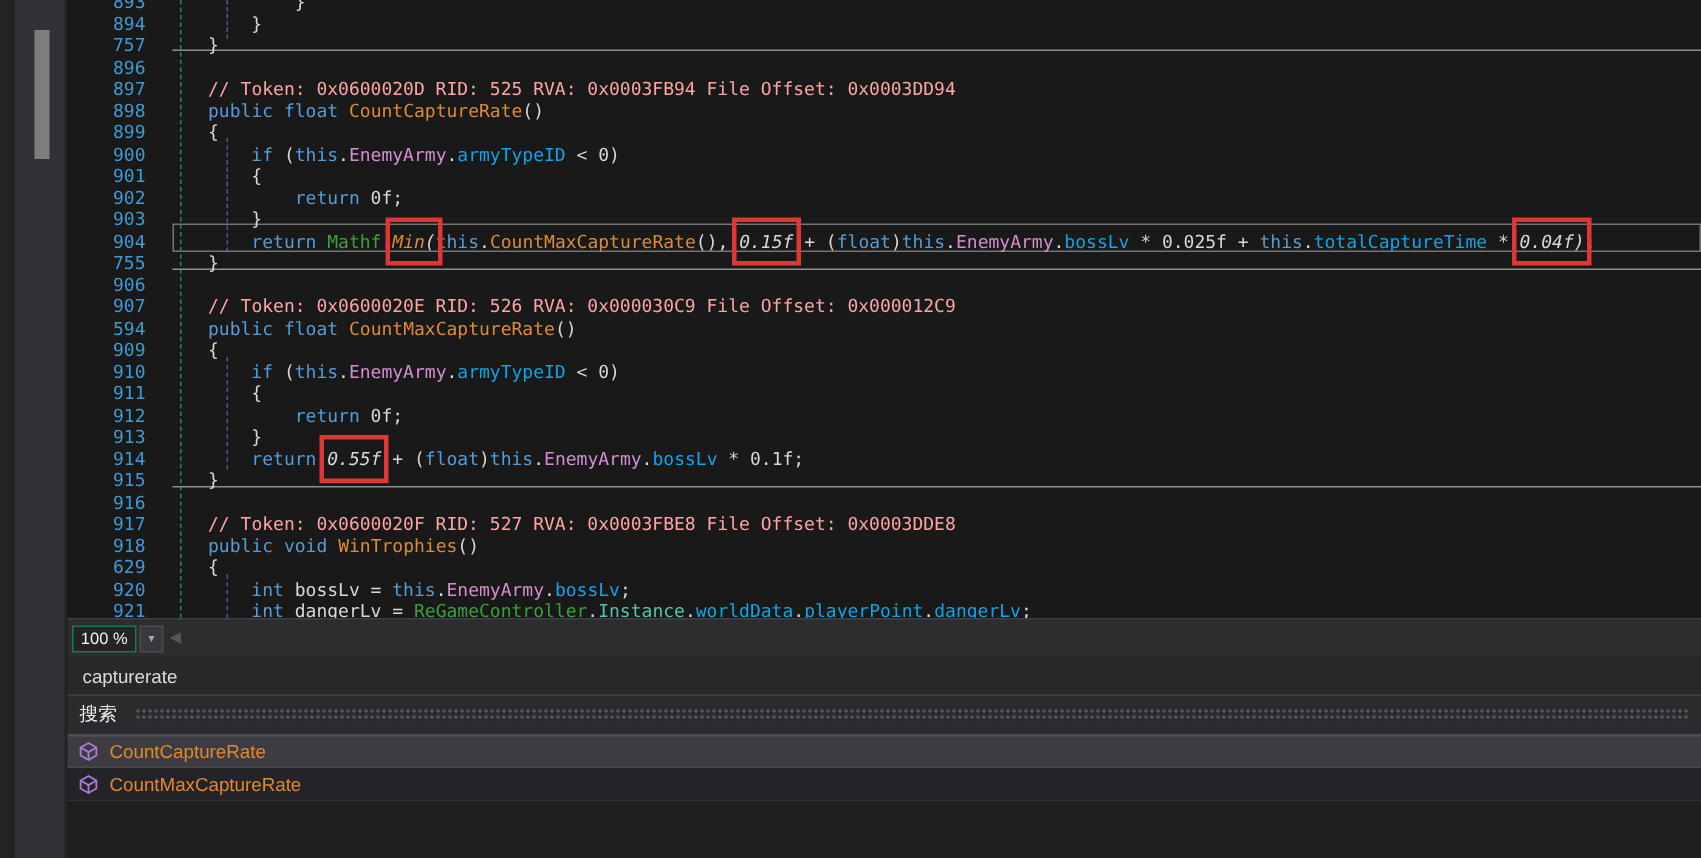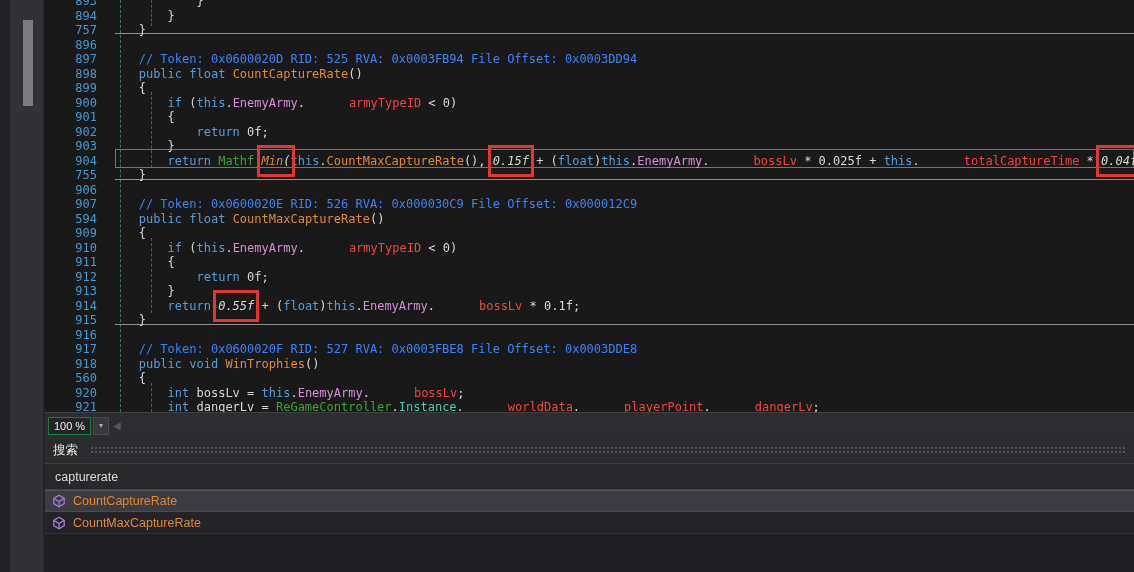--- a/index.html
+++ b/index.html
@@ -20,25 +20,25 @@
   .guide.blue{border-left-color:#3F5E8C;}
   .msep{position:absolute;left:70px;right:0;height:1px;background:#8E8E8E;}
   #cur-line{position:absolute;left:70px;right:0;top:149px;height:19px;border:1px solid #757575;}
   #gutter{position:absolute;left:0;top:-6px;width:52px;text-align:right;}
   .ln{height:14.5px;line-height:14.5px;font:12px "DejaVu Sans Mono",monospace;color:#3E9BD4;}
   #code-lines{position:absolute;left:72px;top:-6px;white-space:pre;}
   .cl{height:14.5px;line-height:14.5px;white-space:pre;
       font:12px "DejaVu Sans Mono",monospace;color:#D8D8D8;}
   .t-pl{color:#D8D8D8;}
   .t-kw{color:#569CD6;}
-  .t-cm{color:#3b82f6;}
+  .t-cm{color:#fca5a5;}
   .t-ty{color:#3CA03C;}
   .t-m{color:#DD8C33;}
   .t-pr{color:#D38FD3;}
-  .t-f{color:#ef4444;margin-left:44px;}
+  .t-f{color:#0ea5e9;}
   .t-st{color:#4EC9B0;}
   .bx{position:relative;font-style:italic;}
   .bx::after{content:"";position:absolute;left:-5px;right:-5px;top:-9px;bottom:-9px;
              border:3px solid #E03636;pointer-events:none;}
 
   
   #statusbar{position:absolute;left:45px;top:412px;width:1089px;height:26px;
              background:#2D2D30;border-top:1px solid #3F3F46;}
   #zoom-box{position:absolute;left:3px;top:4px;width:43px;height:18px;border:1px solid #15803d;
             background:#242428;color:#F0F0F0;font-size:11px;text-align:center;line-height:16px;}
@@ -104,44 +104,44 @@
       <div class="ln">909</div>
       <div class="ln">910</div>
       <div class="ln">911</div>
       <div class="ln">912</div>
       <div class="ln">913</div>
       <div class="ln">914</div>
       <div class="ln">915</div>
       <div class="ln">916</div>
       <div class="ln">917</div>
       <div class="ln">918</div>
-      <div class="ln">560</div>
+      <div class="ln">629</div>
       <div class="ln">920</div>
       <div class="ln">921</div>
     </div>
   <div id="code-lines"><div class="cl"><span class="t-pl">           }</span></div><div class="cl"><span class="t-pl">       }</span></div><div class="cl"><span class="t-pl">   }</span></div><div class="cl"></div><div class="cl"><span class="t-pl">   </span><span class="t-cm">// Token: 0x0600020D RID: 525 RVA: 0x0003FB94 File Offset: 0x0003DD94</span></div><div class="cl"><span class="t-pl">   </span><span class="t-kw">public</span><span class="t-pl"> </span><span class="t-kw">float</span><span class="t-pl"> </span><span class="t-m">CountCaptureRate</span><span class="t-pl">()</span></div><div class="cl"><span class="t-pl">   {</span></div><div class="cl"><span class="t-pl">       </span><span class="t-kw">if</span><span class="t-pl"> (</span><span class="t-kw">this</span><span class="t-pl">.</span><span class="t-pr">EnemyArmy</span><span class="t-pl">.</span><span class="t-f">armyTypeID</span><span class="t-pl"> &lt; 0)</span></div><div class="cl"><span class="t-pl">       {</span></div><div class="cl"><span class="t-pl">           </span><span class="t-kw">return</span><span class="t-pl"> 0f;</span></div><div class="cl"><span class="t-pl">       }</span></div><div class="cl"><span class="t-pl">       </span><span class="t-kw">return</span><span class="t-pl"> </span><span class="t-ty">Mathf</span><span class="t-pl">.</span><span class="bx"><span class="t-m">Min</span><span class="t-pl">(</span></span><span class="t-kw">this</span><span class="t-pl">.</span><span class="t-m">CountMaxCaptureRate</span><span class="t-pl">(), </span><span class="bx"><span class="t-pl">0.15f</span></span><span class="t-pl"> + (</span><span class="t-kw">float</span><span class="t-pl">)</span><span class="t-kw">this</span><span class="t-pl">.</span><span class="t-pr">EnemyArmy</span><span class="t-pl">.</span><span class="t-f">bossLv</span><span class="t-pl"> * 0.025f + </span><span class="t-kw">this</span><span class="t-pl">.</span><span class="t-f">totalCaptureTime</span><span class="t-pl"> * </span><span class="bx"><span class="t-pl">0.04f)</span></span><span class="t-pl">;</span></div><div class="cl"><span class="t-pl">   }</span></div><div class="cl"></div><div class="cl"><span class="t-pl">   </span><span class="t-cm">// Token: 0x0600020E RID: 526 RVA: 0x000030C9 File Offset: 0x000012C9</span></div><div class="cl"><span class="t-pl">   </span><span class="t-kw">public</span><span class="t-pl"> </span><span class="t-kw">float</span><span class="t-pl"> </span><span class="t-m">CountMaxCaptureRate</span><span class="t-pl">()</span></div><div class="cl"><span class="t-pl">   {</span></div><div class="cl"><span class="t-pl">       </span><span class="t-kw">if</span><span class="t-pl"> (</span><span class="t-kw">this</span><span class="t-pl">.</span><span class="t-pr">EnemyArmy</span><span class="t-pl">.</span><span class="t-f">armyTypeID</span><span class="t-pl"> &lt; 0)</span></div><div class="cl"><span class="t-pl">       {</span></div><div class="cl"><span class="t-pl">           </span><span class="t-kw">return</span><span class="t-pl"> 0f;</span></div><div class="cl"><span class="t-pl">       }</span></div><div class="cl"><span class="t-pl">       </span><span class="t-kw">return</span><span class="t-pl"> </span><span class="bx"><span class="t-pl">0.55f</span></span><span class="t-pl"> + (</span><span class="t-kw">float</span><span class="t-pl">)</span><span class="t-kw">this</span><span class="t-pl">.</span><span class="t-pr">EnemyArmy</span><span class="t-pl">.</span><span class="t-f">bossLv</span><span class="t-pl"> * 0.1f;</span></div><div class="cl"><span class="t-pl">   }</span></div><div class="cl"></div><div class="cl"><span class="t-pl">   </span><span class="t-cm">// Token: 0x0600020F RID: 527 RVA: 0x0003FBE8 File Offset: 0x0003DDE8</span></div><div class="cl"><span class="t-pl">   </span><span class="t-kw">public</span><span class="t-pl"> </span><span class="t-kw">void</span><span class="t-pl"> </span><span class="t-m">WinTrophies</span><span class="t-pl">()</span></div><div class="cl"><span class="t-pl">   {</span></div><div class="cl"><span class="t-pl">       </span><span class="t-kw">int</span><span class="t-pl"> bossLv = </span><span class="t-kw">this</span><span class="t-pl">.</span><span class="t-pr">EnemyArmy</span><span class="t-pl">.</span><span class="t-f">bossLv</span><span class="t-pl">;</span></div><div class="cl"><span class="t-pl">       </span><span class="t-kw">int</span><span class="t-pl"> dangerLv = </span><span class="t-ty">ReGameController</span><span class="t-pl">.</span><span class="t-st">Instance</span><span class="t-pl">.</span><span class="t-f">worldData</span><span class="t-pl">.</span><span class="t-f">playerPoint</span><span class="t-pl">.</span><span class="t-f">dangerLv</span><span class="t-pl">;</span></div></div>
 </div>
 
 <div id="statusbar">
   <div id="zoom-box">100 %</div>
   <div id="zoom-dd">
     <span>▾</span>
   </div>
   <div id="hleft">
     <span>◀</span>
   </div>
 </div>
 
 <div id="search-panel">
+  <div id="sp-input-row">
+    <input type="text" value="capturerate" style="">
+  </div>
   <div id="sp-header">
     <span class="hdr-label">搜索</span>
     <span class="dots"></span>
-  </div>
-  <div id="sp-input-row">
-    <input type="text" value="capturerate" style="">
   </div>
   <div class="result-row selected">
     <span class="micon">
       <svg width="14" height="14" viewBox="0 0 16 16">
         <g fill="none" stroke="#A87BD0" stroke-width="1.4">
           <path d="M8 1.5 L14 5 V11 L8 14.5 L2 11 V5 Z"></path>
           <path d="M2 5 L8 8.5 L14 5 M8 8.5 V14.5"></path>
         </g>
       </svg>
     </span>

